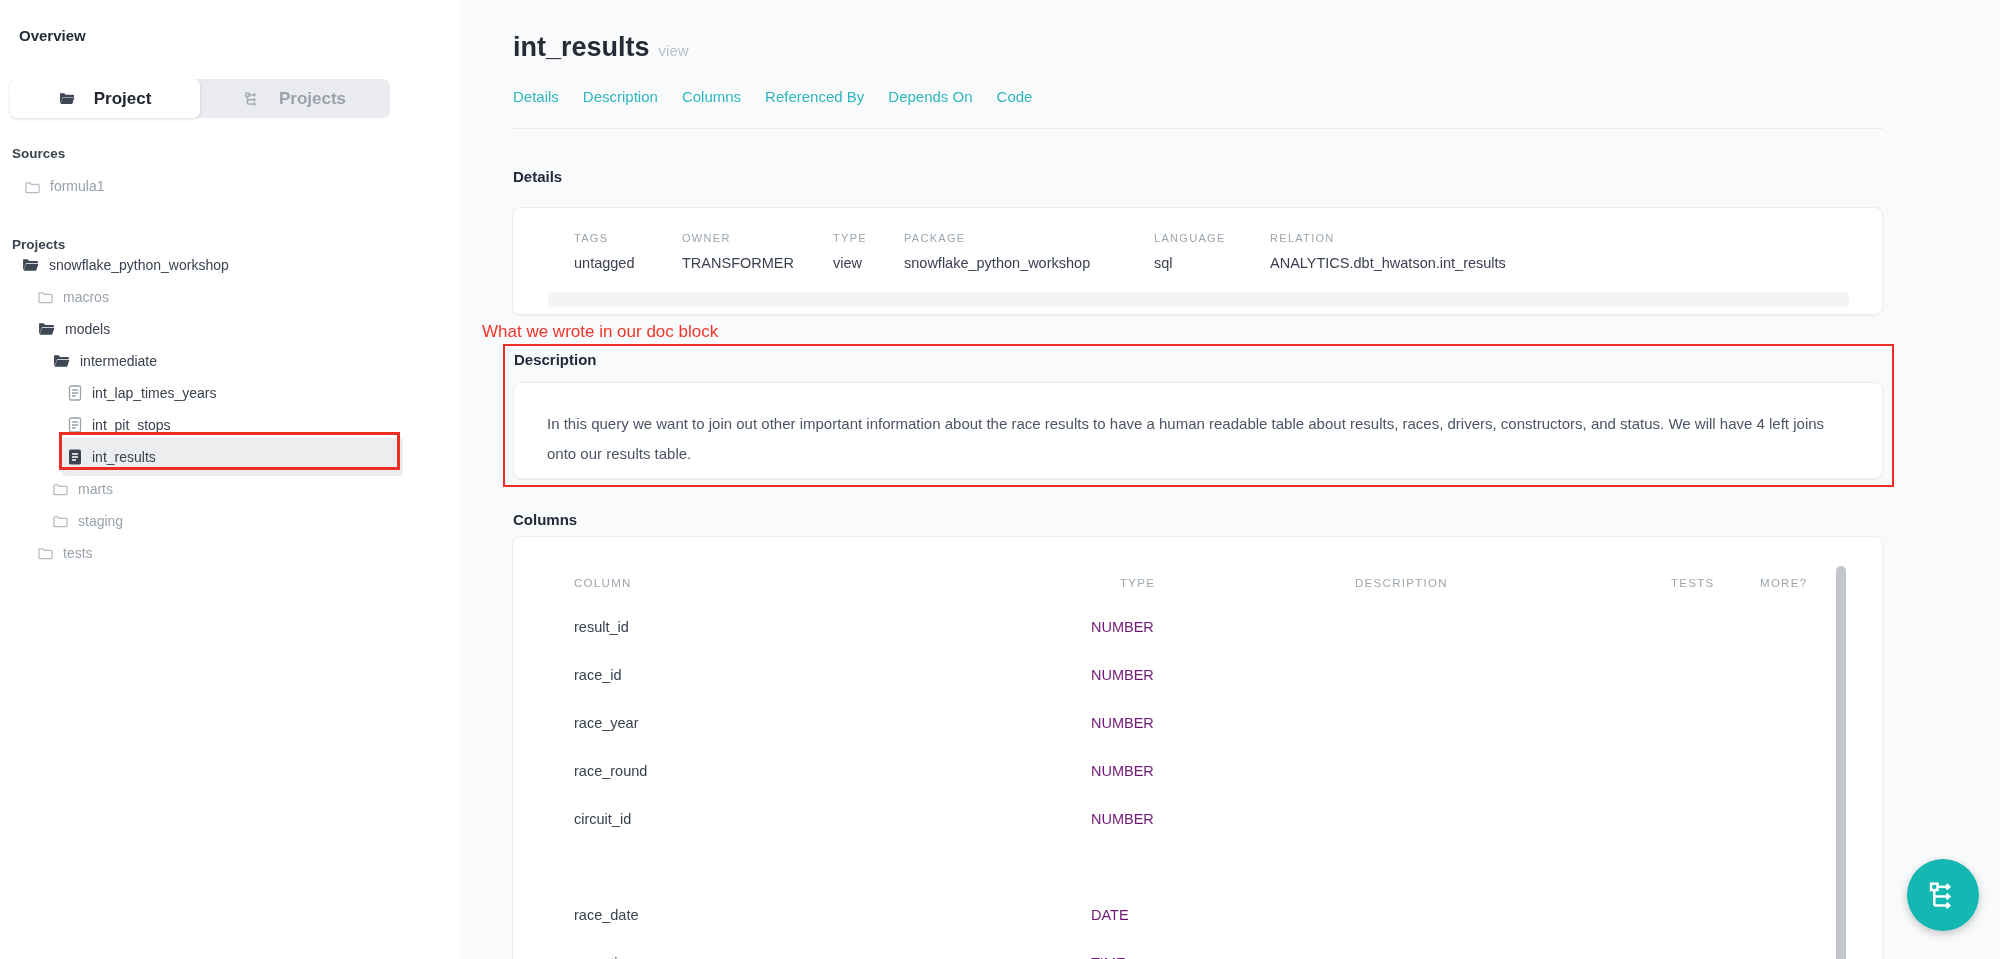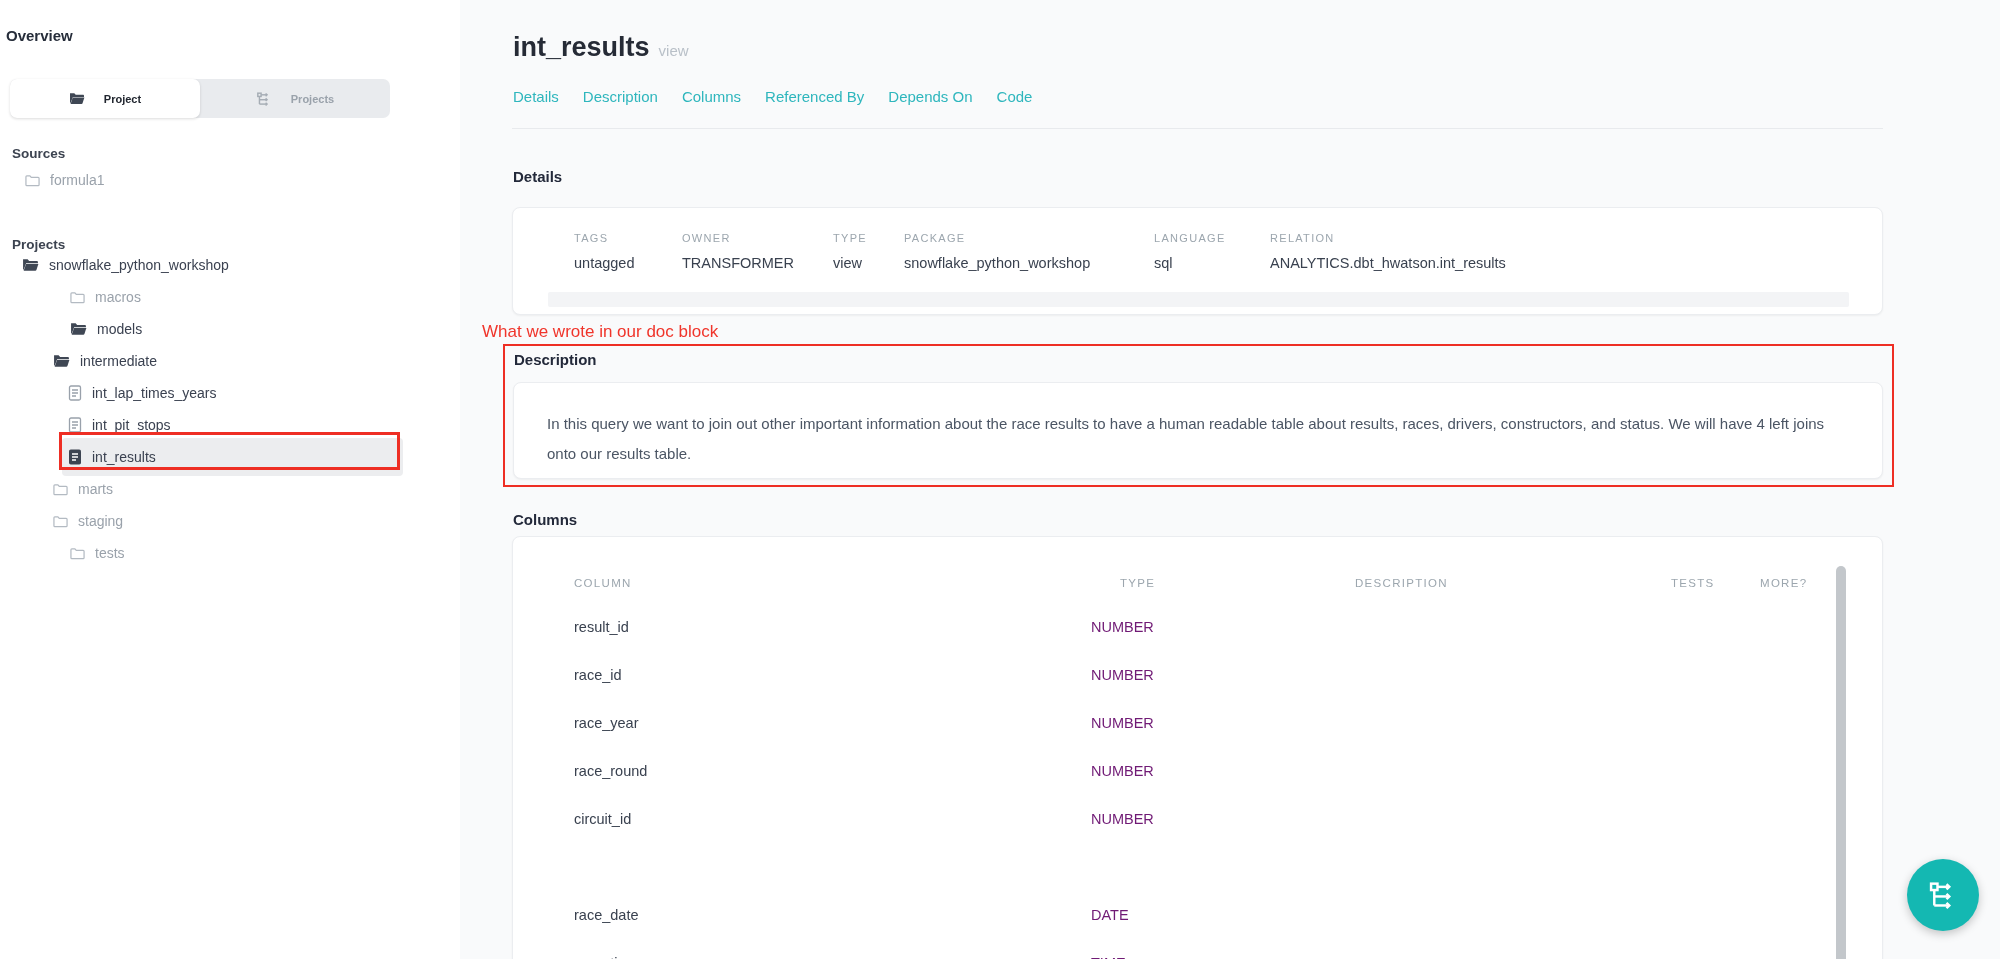--- a/index.html
+++ b/index.html
@@ -4,35 +4,35 @@
 <style>
   * { margin:0; padding:0; box-sizing:border-box; }
   html,body { background:#f9fafb; }
   .screen {
     position:relative; width:2000px; height:959px; overflow:hidden;
     background:#f9fafb; font-family:"Liberation Sans", sans-serif;
     color:#39414f;
   }
   
   .sidebar { position:absolute; left:0; top:0; width:460px; height:100%; background:#ffffff; }
-  .overview { position:absolute; left:6px; top:27px; font-size:15px; font-weight:bold; color:#262d3a; cursor:pointer;text-align:center; }
+  .overview { position:absolute; left:19px; top:27px; font-size:15px; font-weight:bold; color:#262d3a; cursor:pointer;text-align:center; }
   .seg { position:absolute; left:10px; top:79px; width:380px; height:39px; background:#e9ebee; border-radius:7px; display:flex; }
   .seg-btn { flex:1; display:flex; align-items:center; justify-content:center; gap:19px;
-    font-size:11px; font-weight:bold; color:#9aa2ab; border-radius:7px; cursor:pointer; }
+    font-size:17px; font-weight:bold; color:#9aa2ab; border-radius:7px; cursor:pointer; }
   .seg-btn.active { background:#fff; color:#21262f; box-shadow:0 1px 3px rgba(0,0,0,.14); }
   .seg-btn .icn { display:flex; }
   .side-label { position:absolute; left:12px; font-size:13.5px; font-weight:bold; color:#3c4350; }
   .lbl-sources { top:146px; }
   .lbl-projects { top:229px;margin-top:8px; }
-  .src-row { position:absolute; left:25px; top:166px; height:28px; display:flex; align-items:center; gap:10px;
+  .src-row { position:absolute; left:25px; top:166px; height:28px; display:flex; align-items:flex-end; gap:10px;
     font-size:14px; color:#9aa2ab; cursor:pointer; }
   .tree { position:absolute; left:0; top:249px; width:460px; }
   .tree-row { position:relative; height:32px; display:flex; align-items:center; gap:10px; font-size:14px; cursor:pointer; }
   .tree-row > * { position:relative; z-index:1; }
-  .lv0 { padding-left:22px; } .lv1 { padding-left:38px;margin-left:32px; } .lv2 { padding-left:53px; } .lv3 { padding-left:68px; }
+  .lv0 { padding-left:22px; } .lv1 { padding-left:38px; } .lv2 { padding-left:53px; } .lv3 { padding-left:68px; }
   .t-dark { color:#3a4150; } .t-muted { color:#9aa2ab; }
   .hl { position:absolute; left:62px; top:-3px; width:341px; height:38px; background:#ecedef; border-radius:4px; z-index:0 !important; }
   .red-frame { position:absolute; left:59px; top:-9px; width:341px; height:38px; border:3px solid #ee2e24; z-index:2 !important; pointer-events:none; }
   .icn { display:flex; align-items:center; }
   
   .title { position:absolute; left:513px; top:32px; font-size:27px; font-weight:bold; color:#262b36; }
   .title .sub { font-size:15px; font-weight:normal; color:#b9c0c8; margin-left:9px; }
   .tabs { position:absolute; left:513px; top:88px; display:flex; gap:24px; }
   .tab { font-size:15px; color:#2eb6bd; cursor:pointer; }
   .tabs-divider { position:absolute; left:512px; top:128px; width:1371px; height:1px; background:#e8eaed; }

